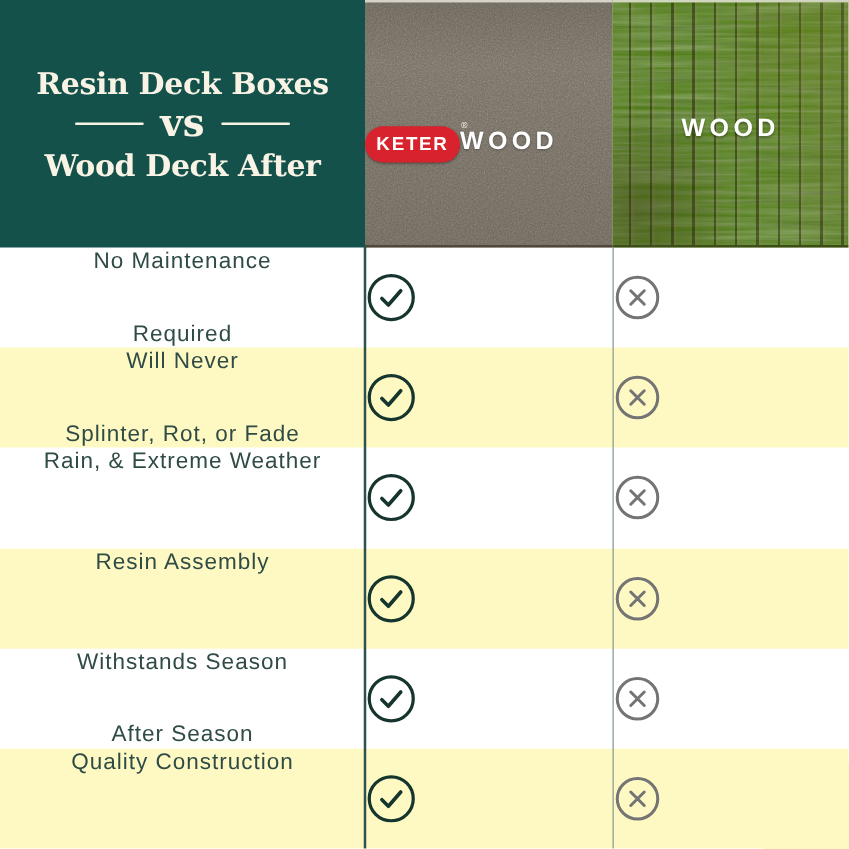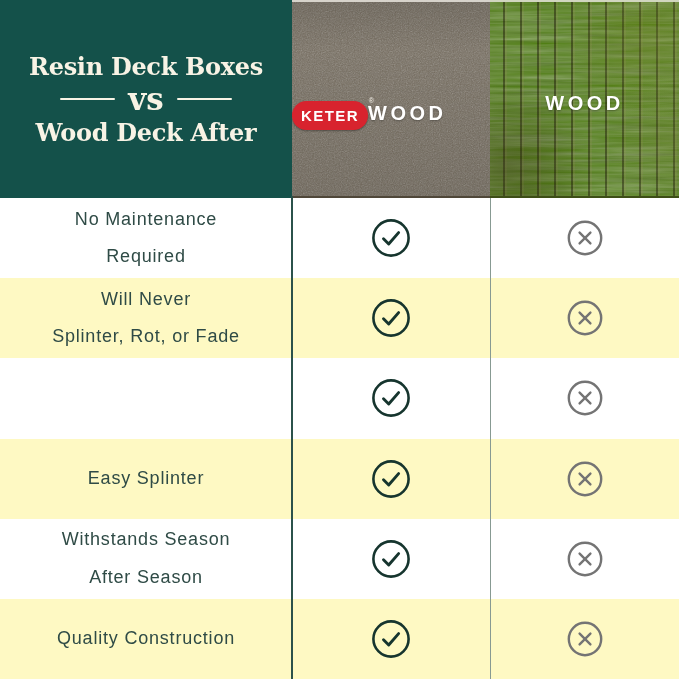--- a/index.html
+++ b/index.html
@@ -58,21 +58,21 @@
   }
   .hdr-resin .col-label { margin-top:29px; }
   .hdr-wood .hdr-content { justify-content:center; }
   .hdr-wood .col-label { margin-top:8px; }
 
   
   .tbl { position:absolute; top:198px; left:0; right:0; bottom:0;
          display:flex; flex-direction:column; }
   .row { flex:1; display:grid; grid-template-columns:292px 198px 189px; }
   .row.alt { background:#fef9c3; }
-  .cell { display:flex; align-items:center; justify-content:center;gap:16px; }
+  .cell { display:flex; align-items:center; justify-content:space-between;gap:16px; }
   .feat { flex-direction:column; text-align:center;
           font-size:18px; line-height:21.5px; letter-spacing:0.8px; color:#2f4b46; }
   .feat span { display:block; }
   .icn svg { display:block; }
 
   
   .div-left  { position:absolute; left:291px;   top:196px; bottom:0; width:1.5px; background:#2b524b; }
   .div-right { position:absolute; left:489.5px; top:198px; bottom:0; width:1.5px; background:#879a92; }
 </style>
 </head>
@@ -169,40 +169,41 @@
 
         <svg width="40" height="40" viewBox="0 0 40 40">
             <circle cx="20" cy="20" r="16.2" fill="none" stroke="#747474" stroke-width="2.4"></circle>
             <path d="M14.6 14.6 l10.8 10.8 M25.4 14.6 l-10.8 10.8" stroke="#747474" stroke-width="2.4" stroke-linecap="round"></path>
           </svg>
       </div>
     </div>
 
     <div class="row">
       <div class="cell feat">
+        <span>Rain, &amp; Extreme Weather</span>
       </div>
       <div class="cell icn">
         <svg width="42" height="42" viewBox="0 0 42 42">
             <circle cx="21" cy="21" r="17.6" fill="none" stroke="#16352e" stroke-width="2.6"></circle>
             <path d="M13.5 21.8 l5.2 5.2 L28.6 15.6" fill="none" stroke="#16352e" stroke-width="2.9" stroke-linecap="round" stroke-linejoin="round"></path>
           </svg>
 
       </div>
       <div class="cell icn">
 
         <svg width="40" height="40" viewBox="0 0 40 40">
             <circle cx="20" cy="20" r="16.2" fill="none" stroke="#747474" stroke-width="2.4"></circle>
             <path d="M14.6 14.6 l10.8 10.8 M25.4 14.6 l-10.8 10.8" stroke="#747474" stroke-width="2.4" stroke-linecap="round"></path>
           </svg>
       </div>
     </div>
 
     <div class="row alt">
       <div class="cell feat">
-        <span>Easy Splinter</span>
+        <span>Resin Assembly</span>
 
       </div>
       <div class="cell icn">
         <svg width="42" height="42" viewBox="0 0 42 42">
             <circle cx="21" cy="21" r="17.6" fill="none" stroke="#16352e" stroke-width="2.6"></circle>
             <path d="M13.5 21.8 l5.2 5.2 L28.6 15.6" fill="none" stroke="#16352e" stroke-width="2.9" stroke-linecap="round" stroke-linejoin="round"></path>
           </svg>
 
       </div>
       <div class="cell icn">

